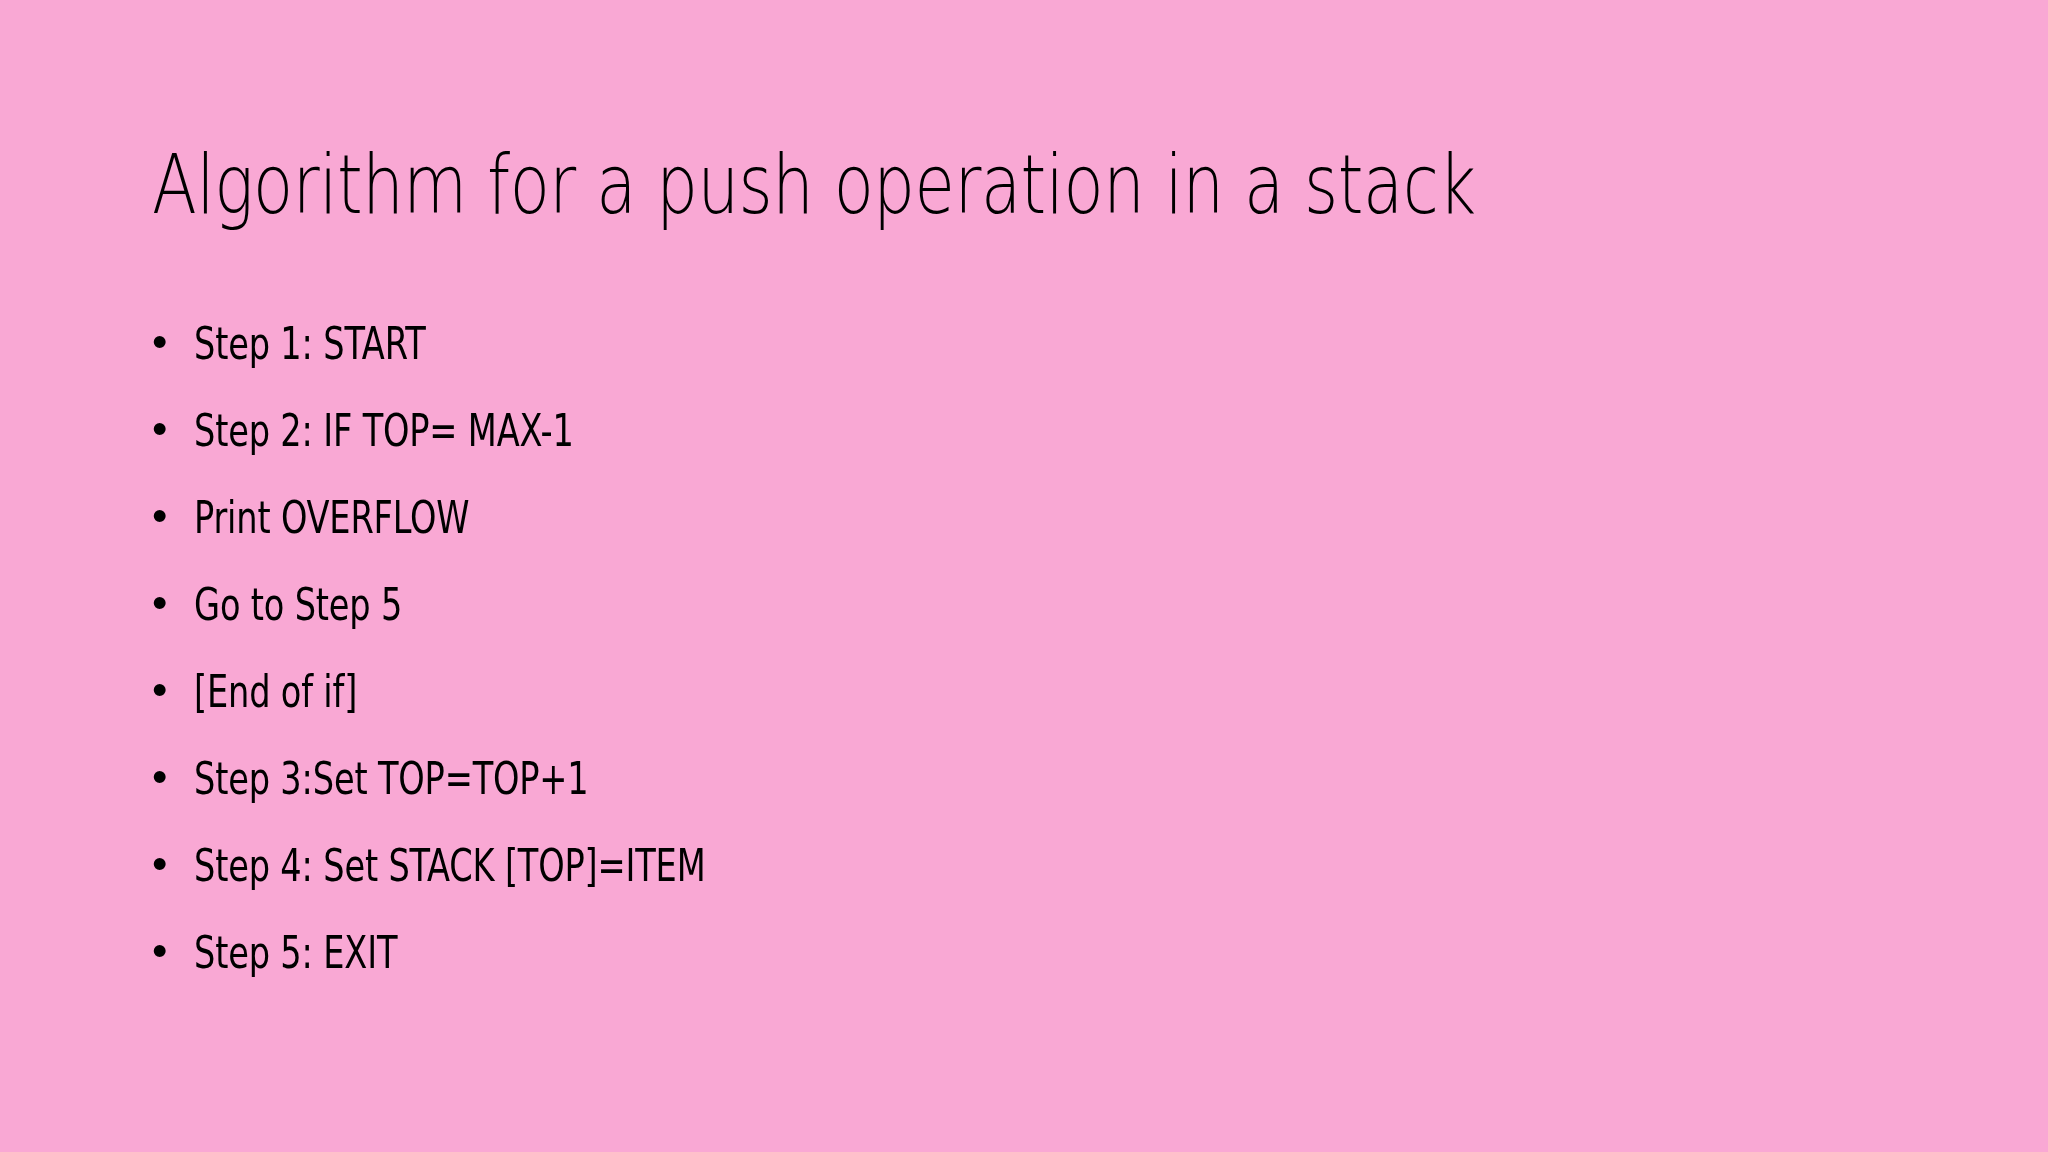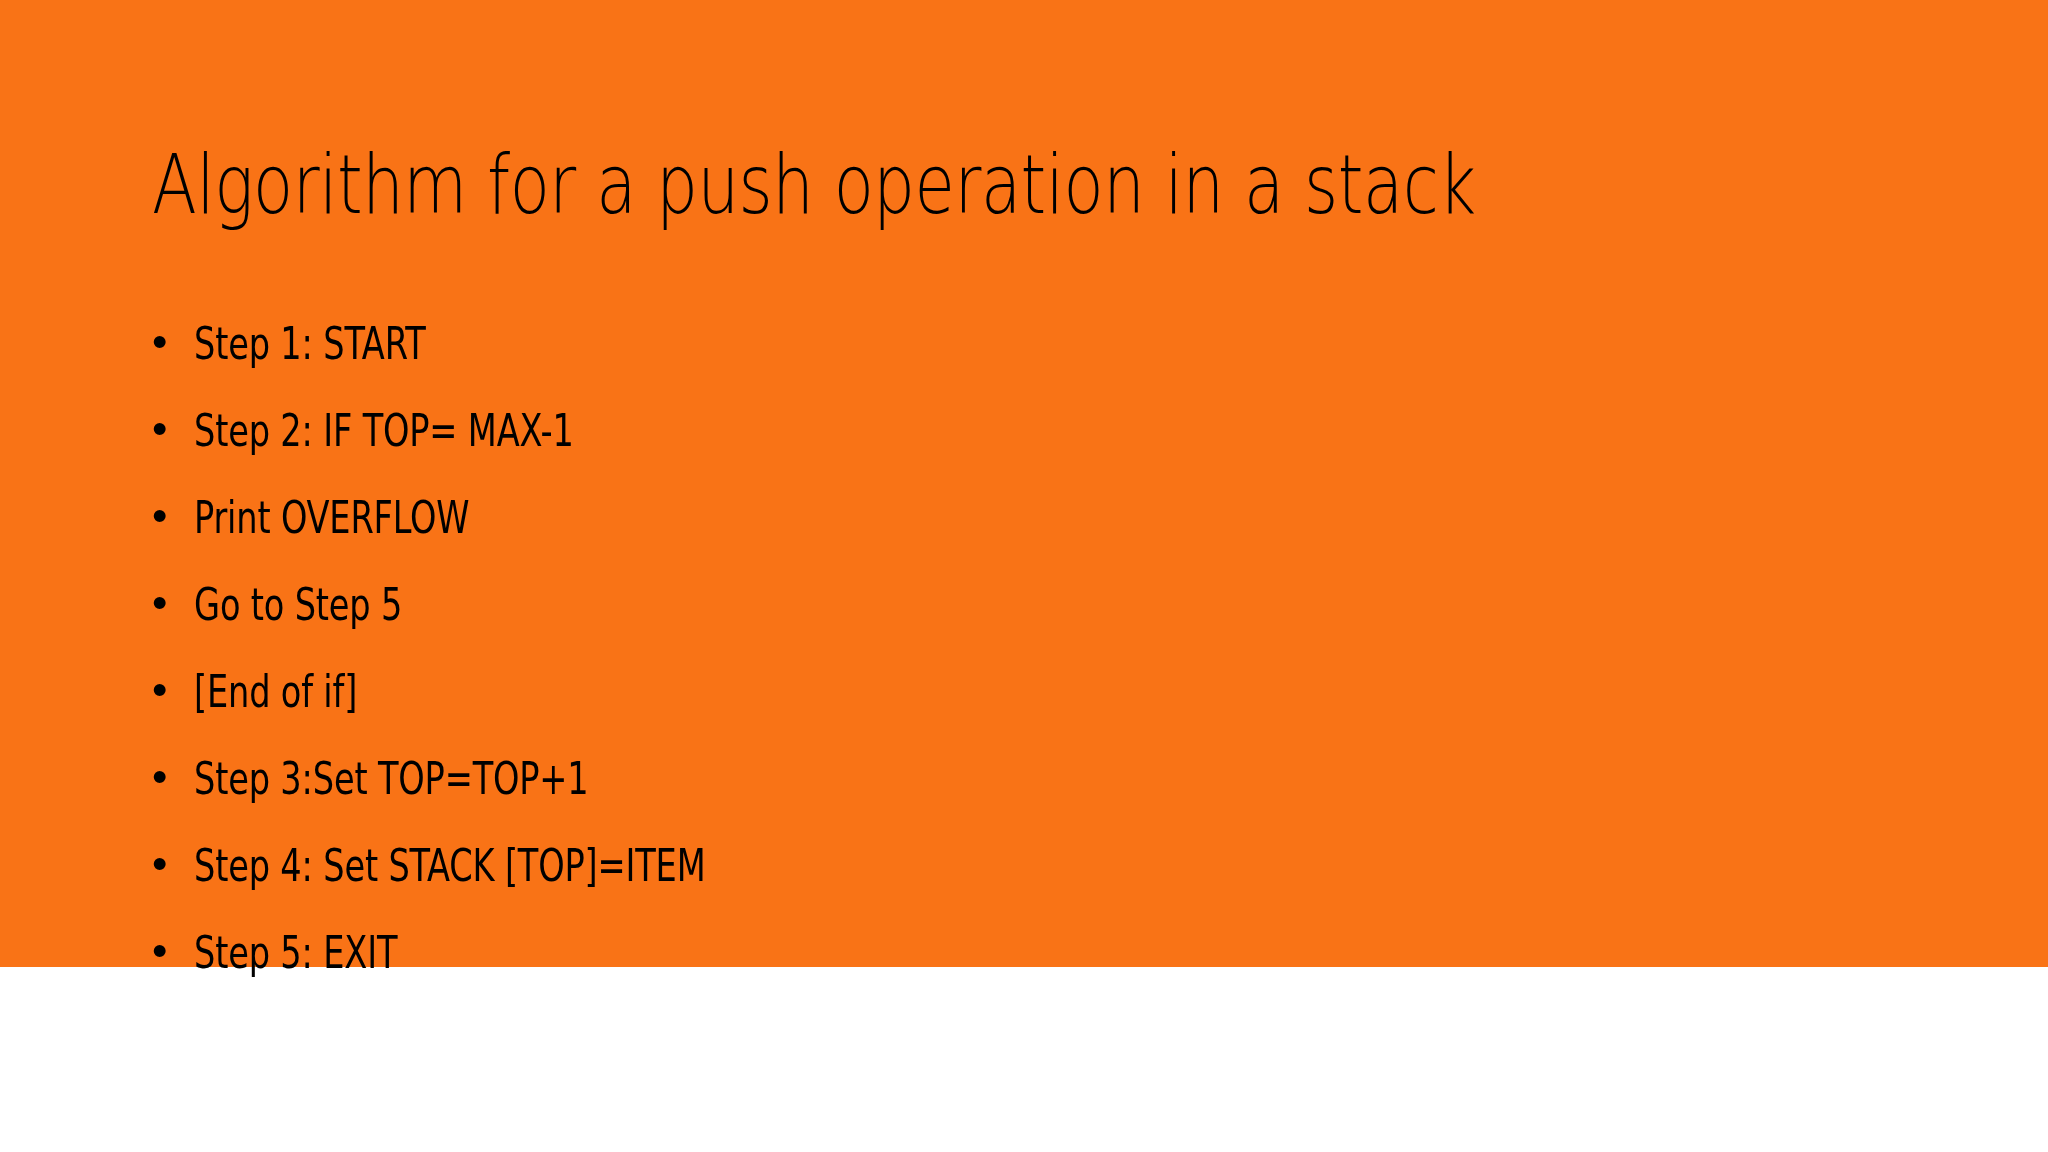--- a/index.html
+++ b/index.html
@@ -13,22 +13,22 @@
     height: 1152px;
     overflow: hidden;
     font-family: "Liberation Sans", "DejaVu Sans", sans-serif;
     color: #000000;
     -webkit-font-smoothing: antialiased;
   }
 
   .slide {
     position: relative;
     width: 2048px;
-    height: 967px;
-    background: #f97316;
+    height: 1152px;
+    background: #f9a8d4;
     box-sizing: border-box;
   }
 
   
   .slide-title {
     position: absolute;
     left: 152px;
     top: 88px;
     width: 1760px;
     font-size: 82px;

